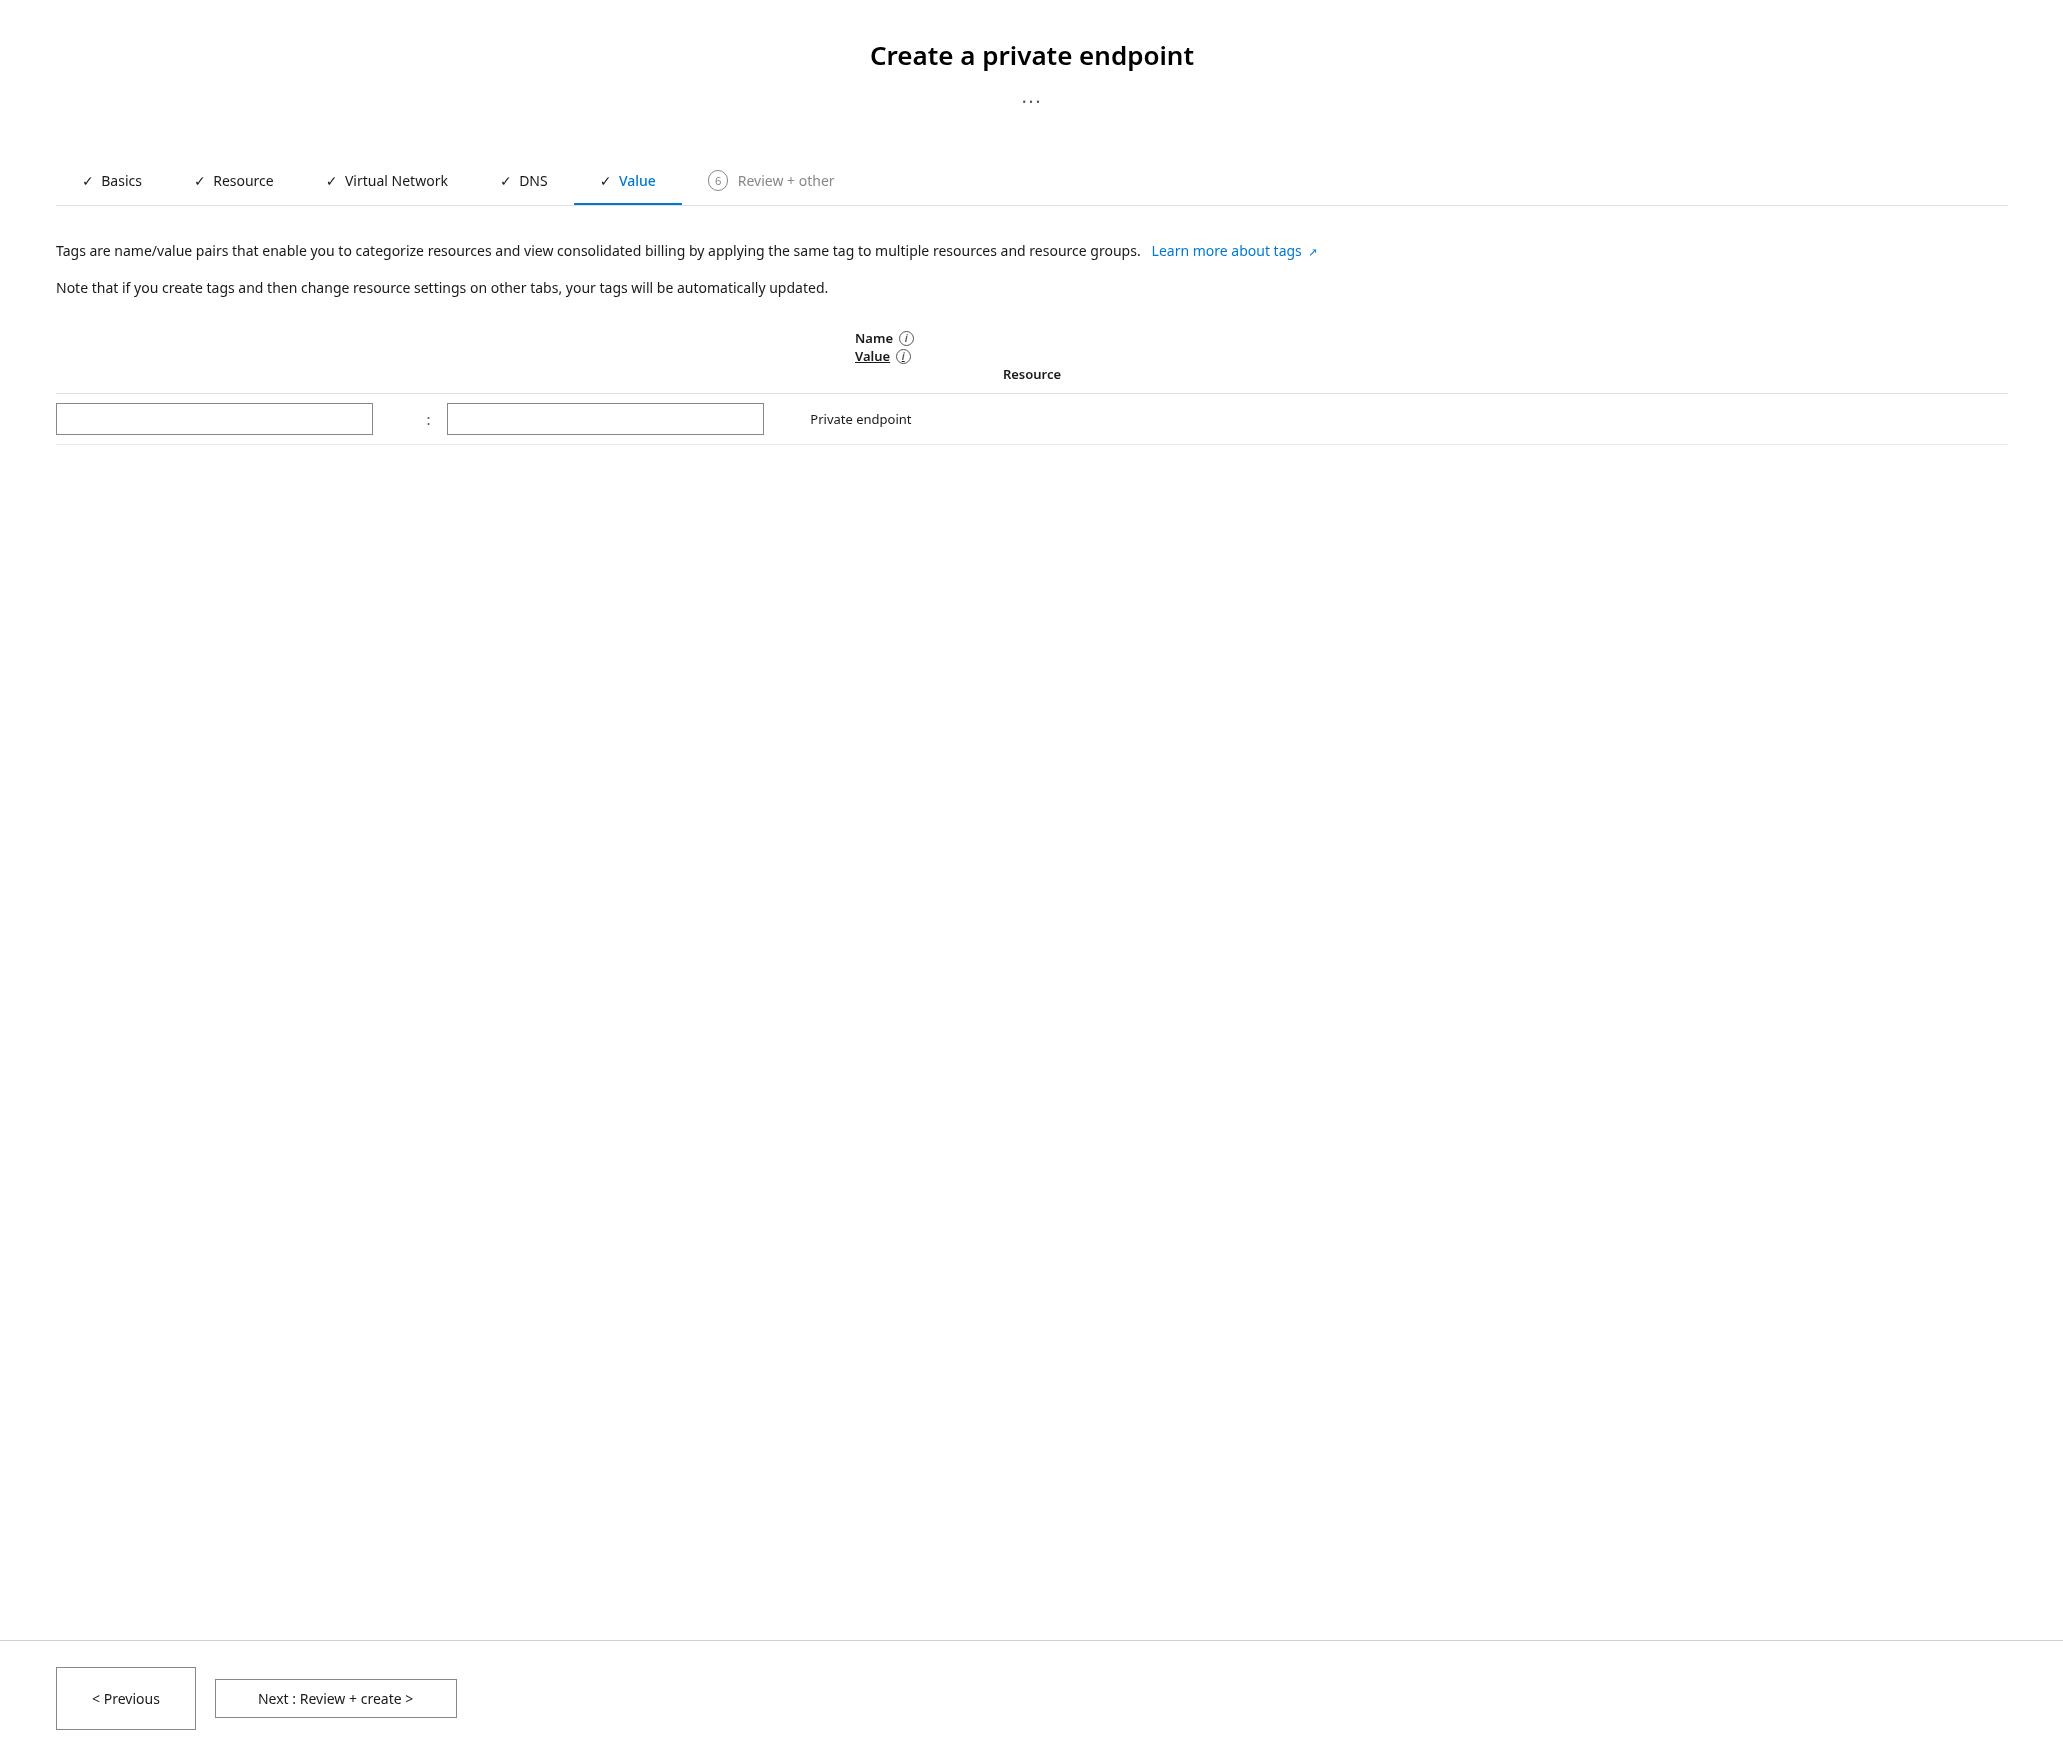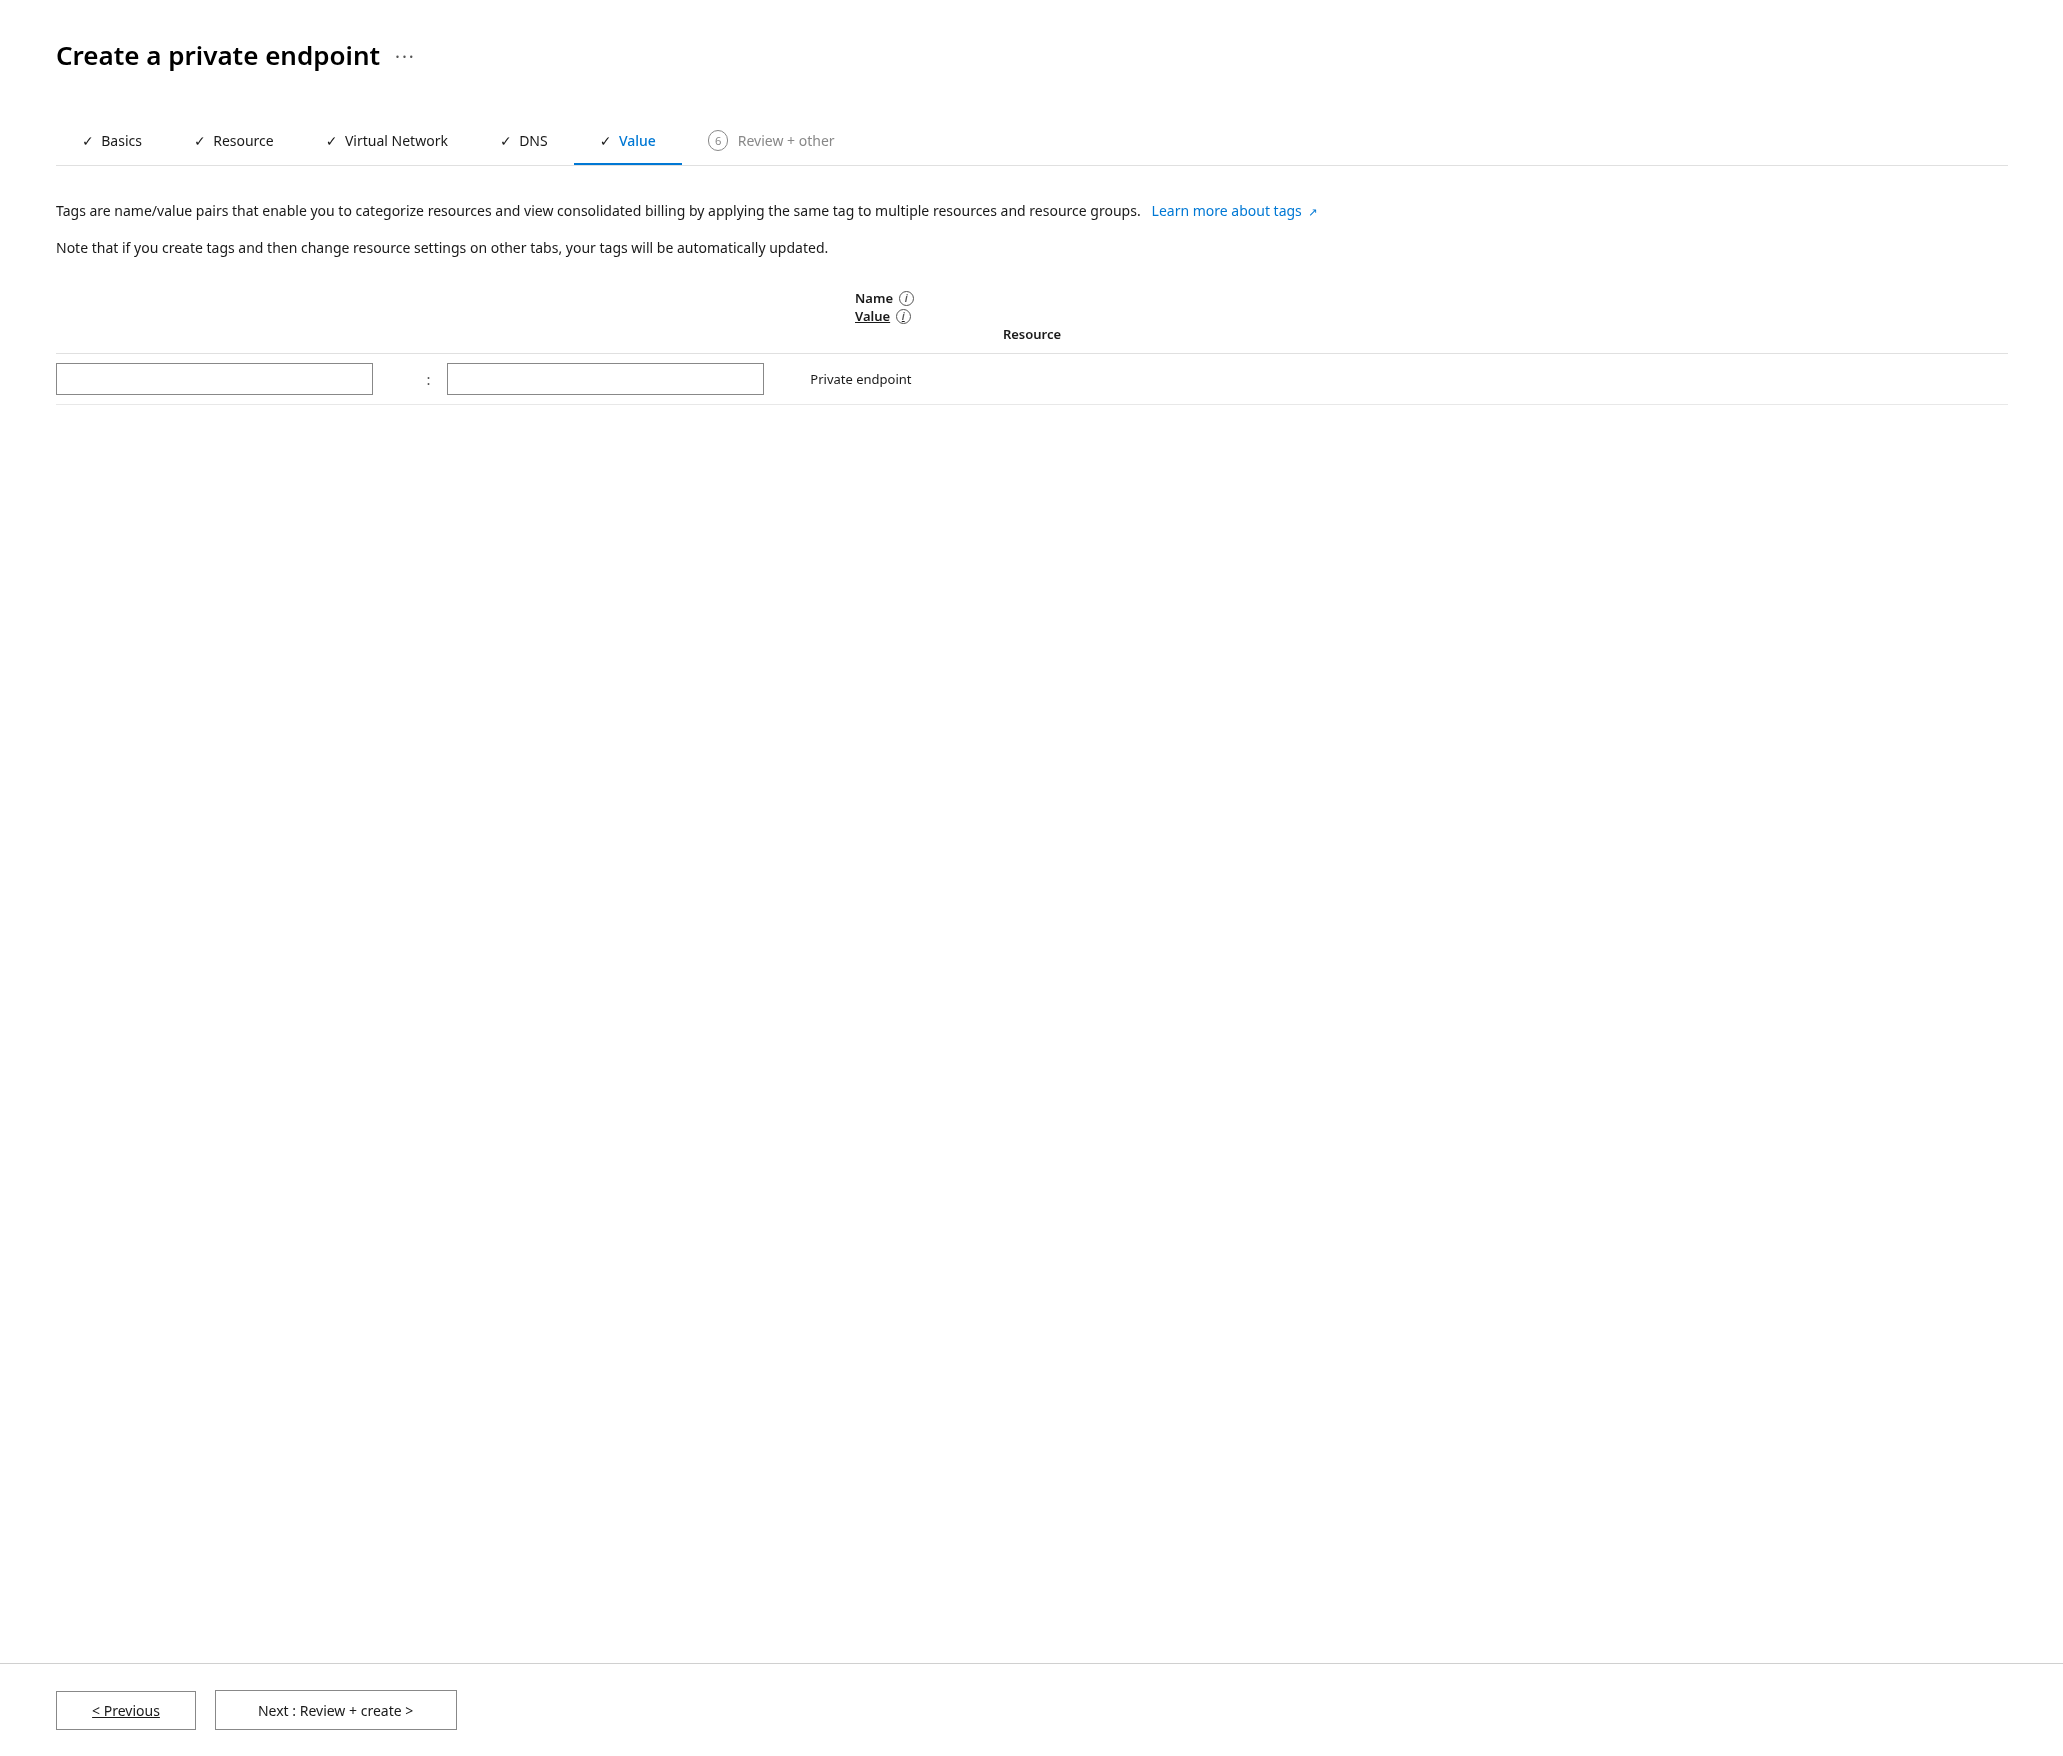--- a/index.html
+++ b/index.html
@@ -22,20 +22,21 @@
     .page-content {
       flex: 1;
       padding: 37px 56px 37px 56px;
     }
 
     .page-title-row {
       display: flex;
       align-items: center;
       gap: 15px;
       margin-bottom: 45px;
+      flex-direction: column;
     }
 
     .page-title {
       font-size: 26px;
       font-weight: 600;
       color: #000000;
     }
 
     .more-icon {
       font-size: 18.6px;
@@ -227,29 +228,28 @@
     .page-footer {
       border-top: 0.9px solid #d0d0d0;
       padding: 26px 56px;
       display: flex;
       align-items: center;
       gap: 18.6px;
       background: #fff;
     }
 
     .btn-previous {
-      padding: 9px 26px;
+      padding: 21px 26px;
       border: 0.9px solid #888;
       background: #fff;
       font-size: 14px;
       font-family: inherit;
       cursor: pointer;
       color: #1a1a1a;
       min-width: 140px;
-      text-decoration: underline;
     }
 
     .btn-next {
       padding: 9.3px 26px;
       border: 0.9px solid #888;
       background: #fff;
       font-size: 14px;
       font-family: inherit;
       cursor: pointer;
       color: #1a1a1a;

